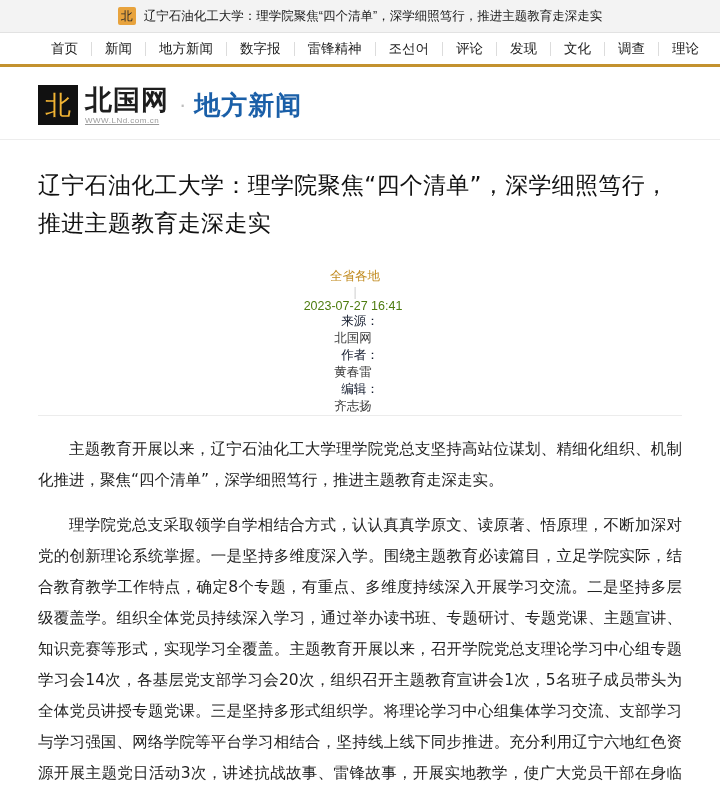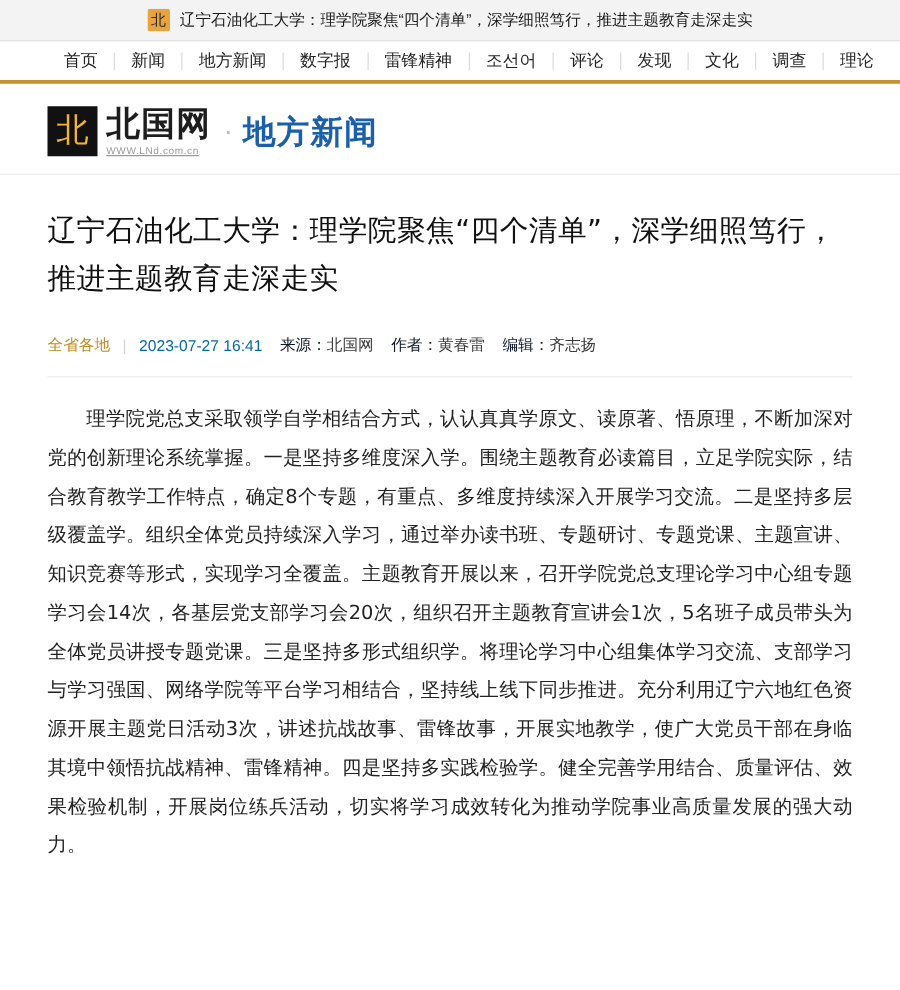--- a/index.html
+++ b/index.html
@@ -155,36 +155,36 @@
     line-height: 38px;
     font-weight: normal;
     color: #111;
     margin: 0 0 26px 0;
     letter-spacing: 0.3px;
     font-family: "DejaVu Sans", sans-serif;
   }
   .meta {
     font-size: 12.5px;
     color: #777;
-    padding-bottom: 16px;
     border-bottom: 1px solid #ececec;
     display: flex;
     align-items: center;
     flex-wrap: wrap;
     gap: 0;
+    flex-direction: column;
   }
   .meta-cat {
     color: #c08a1e;
     margin-right: 10px;
   }
   .meta-divider {
     color: #d2d2d2;
     margin-right: 10px;
   }
-  .meta-date { margin-right: 14px; color: #0369a1; }
+  .meta-date { margin-right: 14px; color: #4d7c0f; }
   .meta-label { color: #0f172a; }
   .meta-value { color: #3a3a3a; margin-right: 14px; }
 
   .body-text {
     padding-top: 18px;
   }
   .body-text p {
     font-size: 15.5px;
     line-height: 31px;
     color: #222;
@@ -240,15 +240,16 @@
     <span class="meta-date">2023-07-27 16:41</span>
     <span class="meta-label">来源：</span>
     <span class="meta-value">北国网</span>
     <span class="meta-label">作者：</span>
     <span class="meta-value">黄春雷</span>
     <span class="meta-label">编辑：</span>
     <span class="meta-value">齐志扬</span>
   </div>
 
   <div class="body-text">
+    <p>主题教育开展以来，辽宁石油化工大学理学院党总支坚持高站位谋划、精细化组织、机制化推进，聚焦“四个清单”，深学细照笃行，推进主题教育走深走实。</p>
     <p>理学院党总支采取领学自学相结合方式，认认真真学原文、读原著、悟原理，不断加深对党的创新理论系统掌握。一是坚持多维度深入学。围绕主题教育必读篇目，立足学院实际，结合教育教学工作特点，确定8个专题，有重点、多维度持续深入开展学习交流。二是坚持多层级覆盖学。组织全体党员持续深入学习，通过举办读书班、专题研讨、专题党课、主题宣讲、知识竞赛等形式，实现学习全覆盖。主题教育开展以来，召开学院党总支理论学习中心组专题学习会14次，各基层党支部学习会20次，组织召开主题教育宣讲会1次，5名班子成员带头为全体党员讲授专题党课。三是坚持多形式组织学。将理论学习中心组集体学习交流、支部学习与学习强国、网络学院等平台学习相结合，坚持线上线下同步推进。充分利用辽宁六地红色资源开展主题党日活动3次，讲述抗战故事、雷锋故事，开展实地教学，使广大党员干部在身临其境中领悟抗战精神、雷锋精神。四是坚持多实践检验学。健全完善学用结合、质量评估、效果检验机制，开展岗位练兵活动，切实将学习成效转化为推动学院事业高质量发展的强大动力。</p>
   </div>
 </main>
 
 </body></html>

